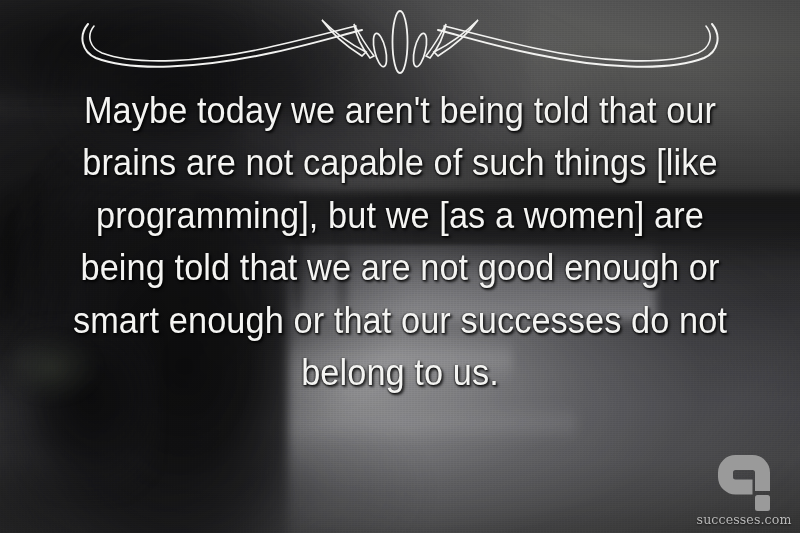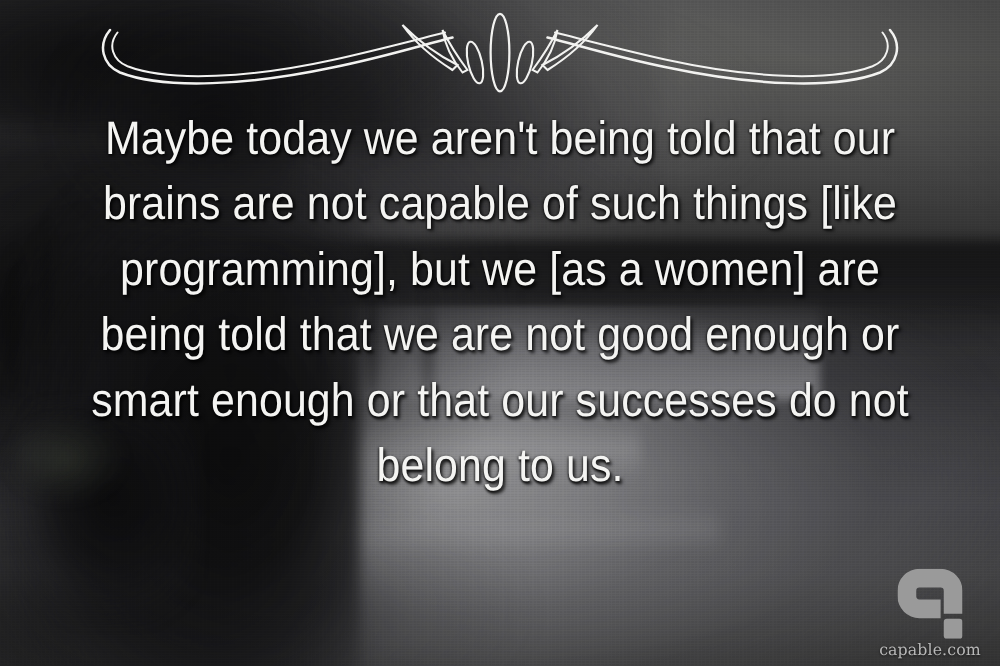--- a/index.html
+++ b/index.html
@@ -317,16 +317,16 @@
   <div id="watermark">
     <svg id="watermark-logo" viewBox="0 0 52 56" xmlns="http://www.w3.org/2000/svg">
 
       <path fill="#9a9a9a" fill-rule="evenodd" d="
         M17.5 0 H34.5 A17.5 17.5 0 0 1 52 17.5 V36 H37 V17.5
         A2.5 2.5 0 0 0 34.5 15 H17.5 A2.5 2.5 0 0 0 15 17.5 V22
         A2.5 2.5 0 0 0 17.5 24.5 H34.5 V39.5 H17.5
         A17.5 17.5 0 0 1 0 22 V17.5 A17.5 17.5 0 0 1 17.5 0 Z"></path>
       <rect x="37" y="40" width="15" height="16" rx="2.5" fill="#9a9a9a"></rect>
     </svg>
-    <div id="watermark-text">capable.com</div>
+    <div id="watermark-text">successes.com</div>
   </div>
 
 </div>
 
 </body></html>

